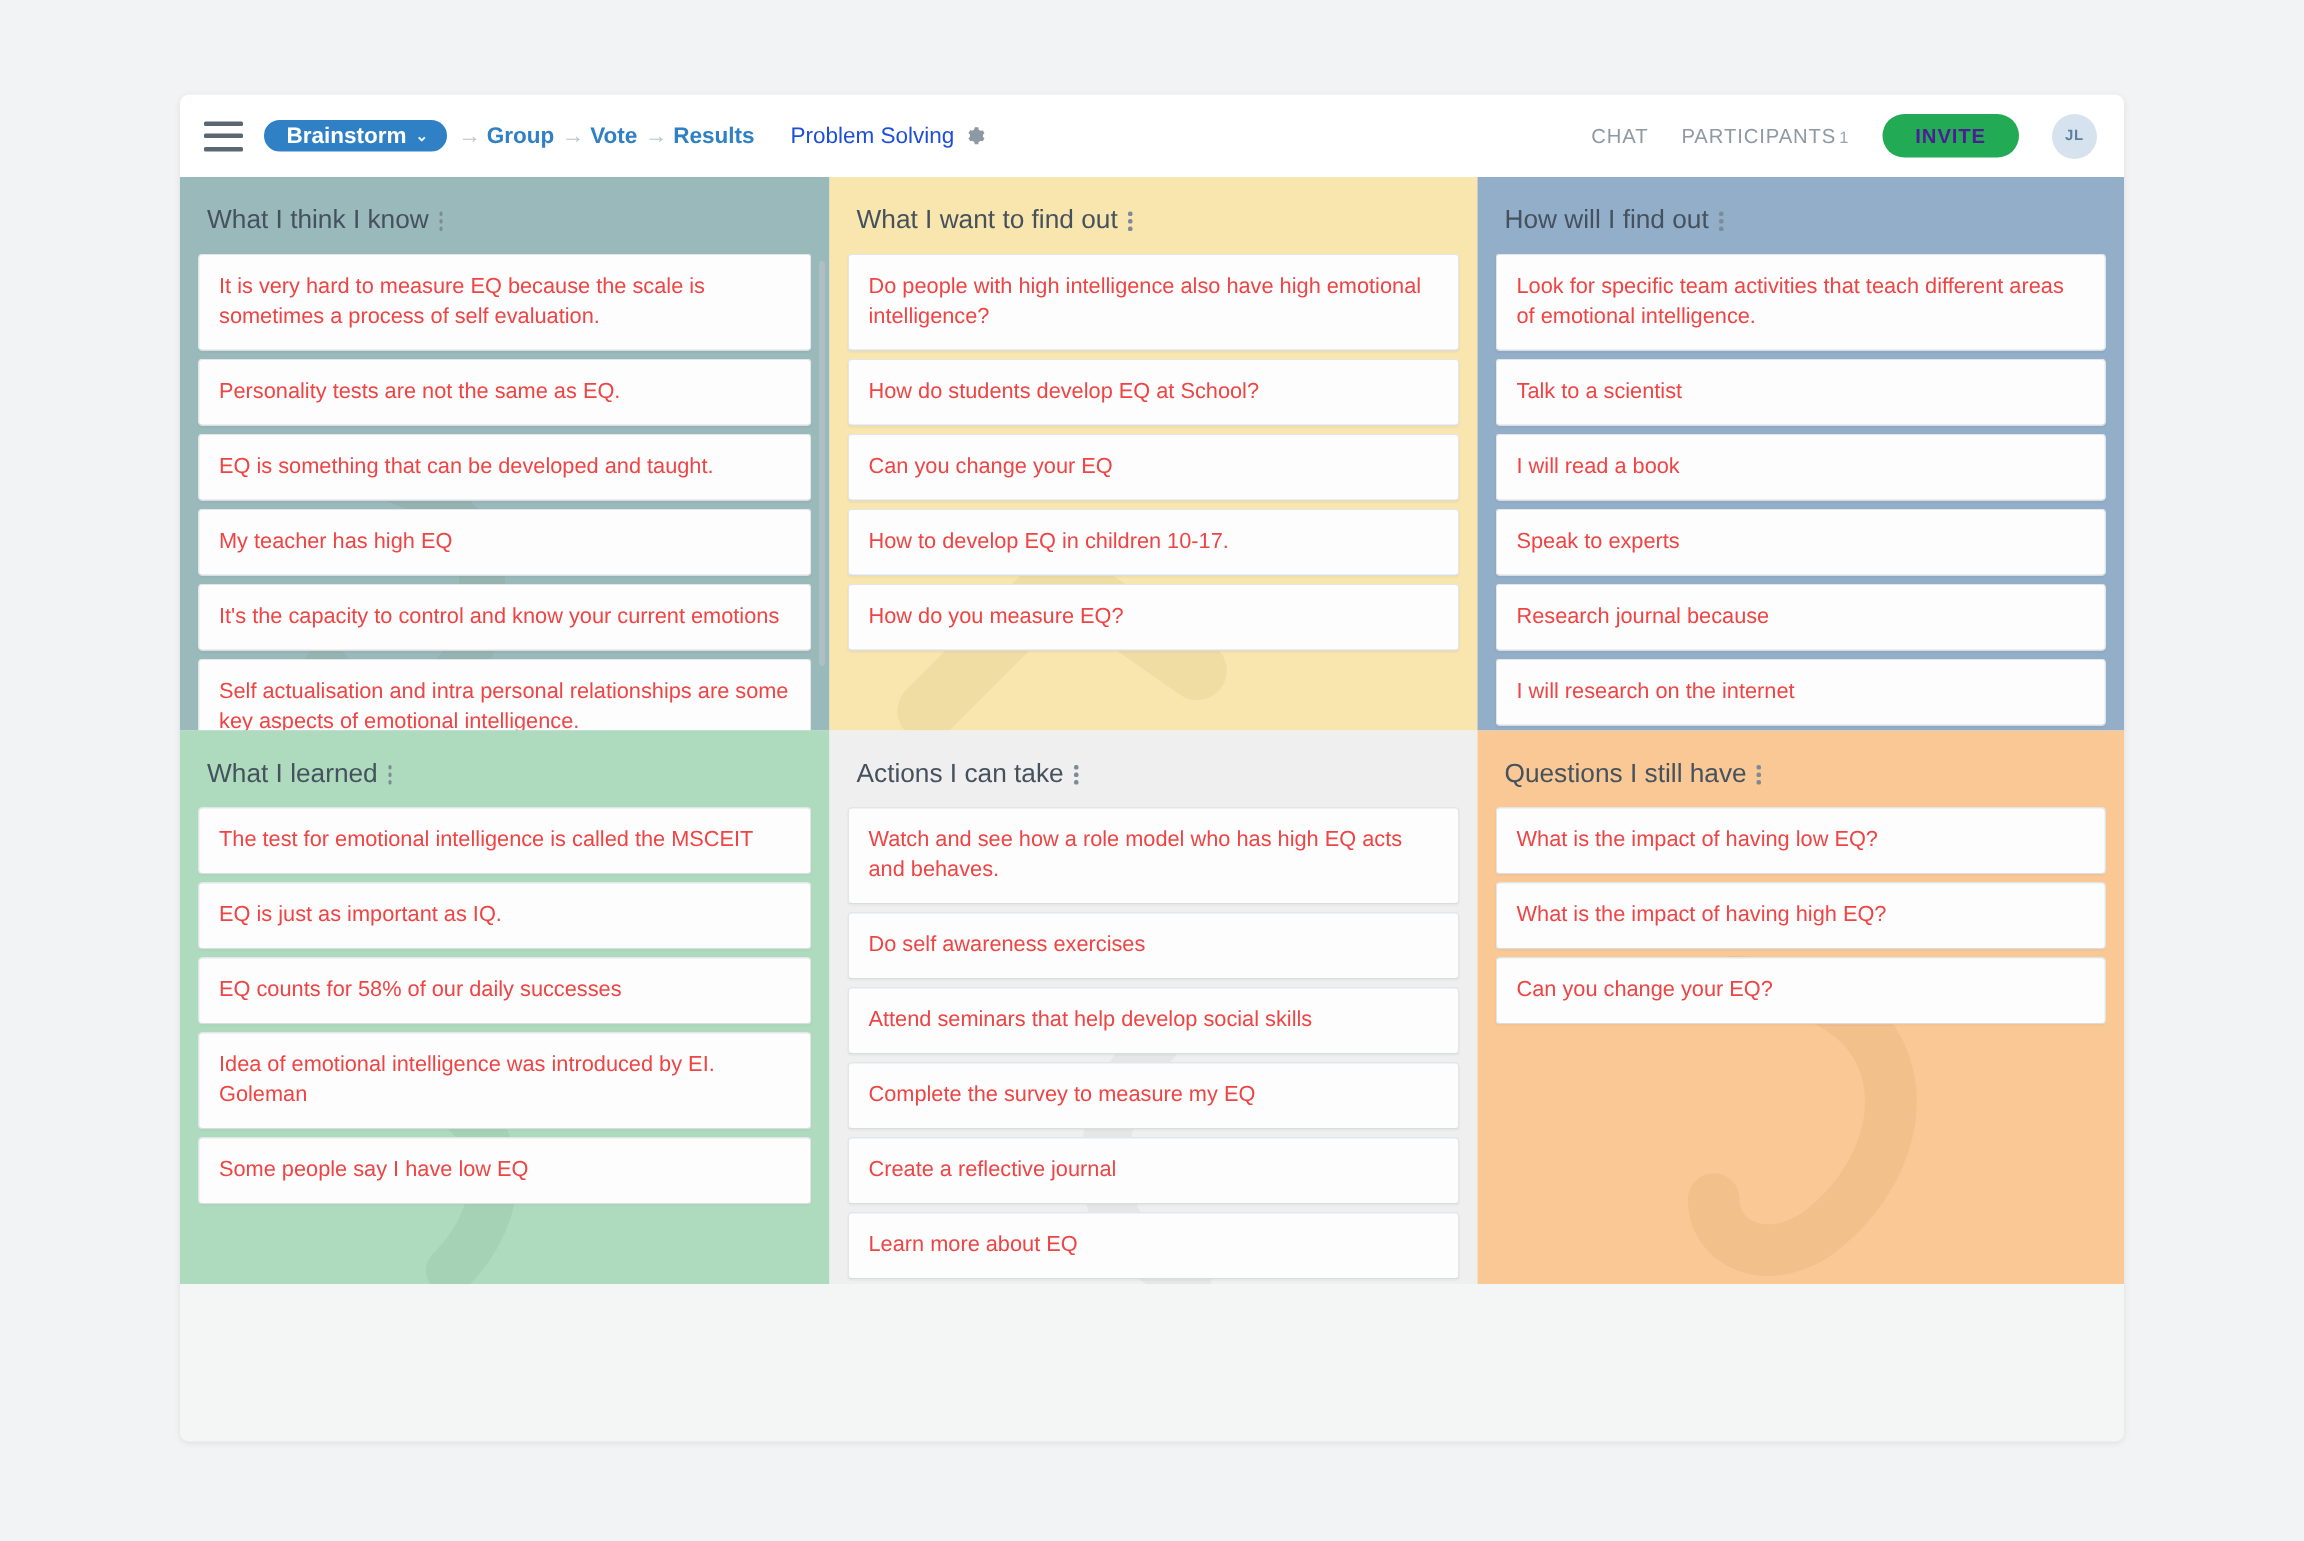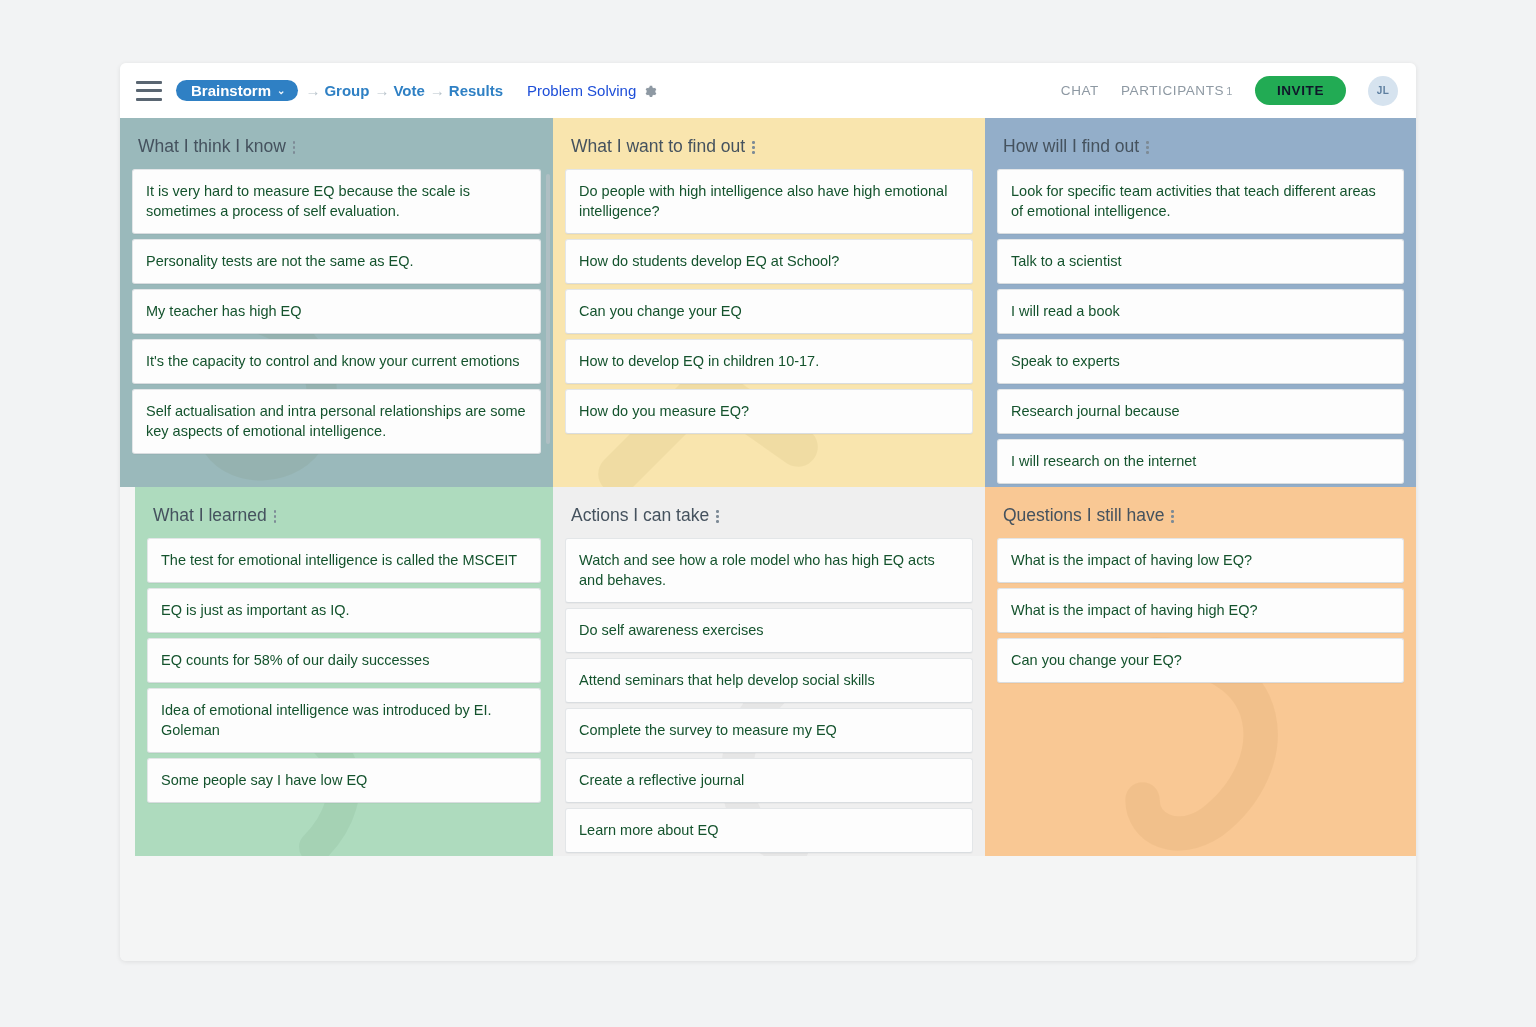--- a/index.html
+++ b/index.html
@@ -52,21 +52,21 @@
   .boardname {
     margin-left: 24px; color:#1d4ed8; font-size:15px;
     display:flex; align-items:center; gap:8px;
   }
   .gear { width:13px; height:13px; display:inline-block; }
 
   .topright { margin-left:auto; display:flex; align-items:center; gap:22px; }
   .tr-link { color:#8e99a3; font-size:13.5px; letter-spacing:.6px; cursor:pointer; white-space:nowrap;}
   .tr-link .cnt { font-size:11px; margin-left:2px; color:#9aa4ad;}
   .invite {
-    background:#22ab54; color:#0f172a; border-radius:15px;
+    background:#22ab54; color:#4c1d95; border-radius:15px;
     height:29px; padding:0 22px; display:flex; align-items:center;
     font-size:13.5px; font-weight:700; letter-spacing:.6px; cursor:pointer;
   }
   .avatar {
     width:30px; height:30px; border-radius:50%;
     background:#d6e3ef; color:#5d7fa0;
     display:flex; align-items:center; justify-content:center;
     font-size:10px; font-weight:700; cursor:pointer; letter-spacing:.5px;
   }
 
@@ -87,21 +87,21 @@
   .col-title { font-size:17.5px; color:#45525e; font-weight:400; white-space:nowrap; }
   .dots {
     display:flex; flex-direction:column; gap:2.5px; padding-top:2px; cursor:pointer;
   }
   .dots i { width:2.5px; height:2.5px; border-radius:50%; background:#7d8b96; display:block; }
 
   .card {
     background:#fdfdfd; border:1px solid #e3e6e8; border-bottom-color:#d9dde0;
     border-radius:3px; margin-bottom:5px;
     padding: 11px 13px 12px 13px;
-    font-size:14.5px; line-height:1.38; color:#14532d;
+    font-size:14.5px; line-height:1.38; color:#ef4444;
     cursor:pointer;
     box-shadow: 0 1px 1px rgba(0,0,0,0.03);
   }
 
   .scrollbar {
     position:absolute; right:3px; top:56px; width:4px; height:270px;
     background:#b3bfc4; border-radius:3px; opacity:.85;
   }
 
   .footer {
@@ -168,20 +168,21 @@
           <div class="col-head">
             <span class="col-title">What I think I know</span>
             <span class="dots">
               <i></i>
               <i></i>
               <i></i>
             </span>
           </div>
           <div class="card">It is very hard to measure EQ because the scale is sometimes a process of self evaluation.</div>
           <div class="card">Personality tests are not the same as EQ.</div>
+          <div class="card">EQ is something that can be developed and taught.</div>
           <div class="card">My teacher has high EQ</div>
           <div class="card">It's the capacity to control and know your current emotions</div>
           <div class="card">Self actualisation and intra personal relationships are some key aspects of emotional intelligence.</div>
         </div>
         <div class="scrollbar"></div>
       </div>
       <div class="col" style="background: rgb(249, 229, 174);">
         <svg class="wm" style="left:40px;top:230px" width="230" height="180" viewBox="0 0 120 100">
           <path d="M10 70 L60 20 L110 55" stroke="#8a7a2a" stroke-width="22" fill="none" stroke-linejoin="round" stroke-linecap="round"></path>
         </svg>
@@ -212,21 +213,21 @@
             </span>
           </div>
           <div class="card">Look for specific team activities that teach different areas of emotional intelligence.</div>
           <div class="card">Talk to a scientist</div>
           <div class="card">I will read a book</div>
           <div class="card">Speak to experts</div>
           <div class="card">Research journal because</div>
           <div class="card">I will research on the internet</div>
         </div>
       </div>
-      <div class="col" style="background: rgb(174, 219, 190); margin-left: 15px;">
+      <div class="col" style="background: rgb(174, 219, 190);">
         <svg class="wm" style="left:60px;top:200px" width="200" height="200" viewBox="0 0 100 100">
           <path d="M25 15 C80 15 85 55 60 80" stroke="#3c6b4a" stroke-width="16" fill="none" stroke-linecap="round"></path>
         </svg>
         <div class="col-inner">
           <div class="col-head">
             <span class="col-title">What I learned</span>
             <span class="dots">
               <i></i>
               <i></i>
               <i></i>

